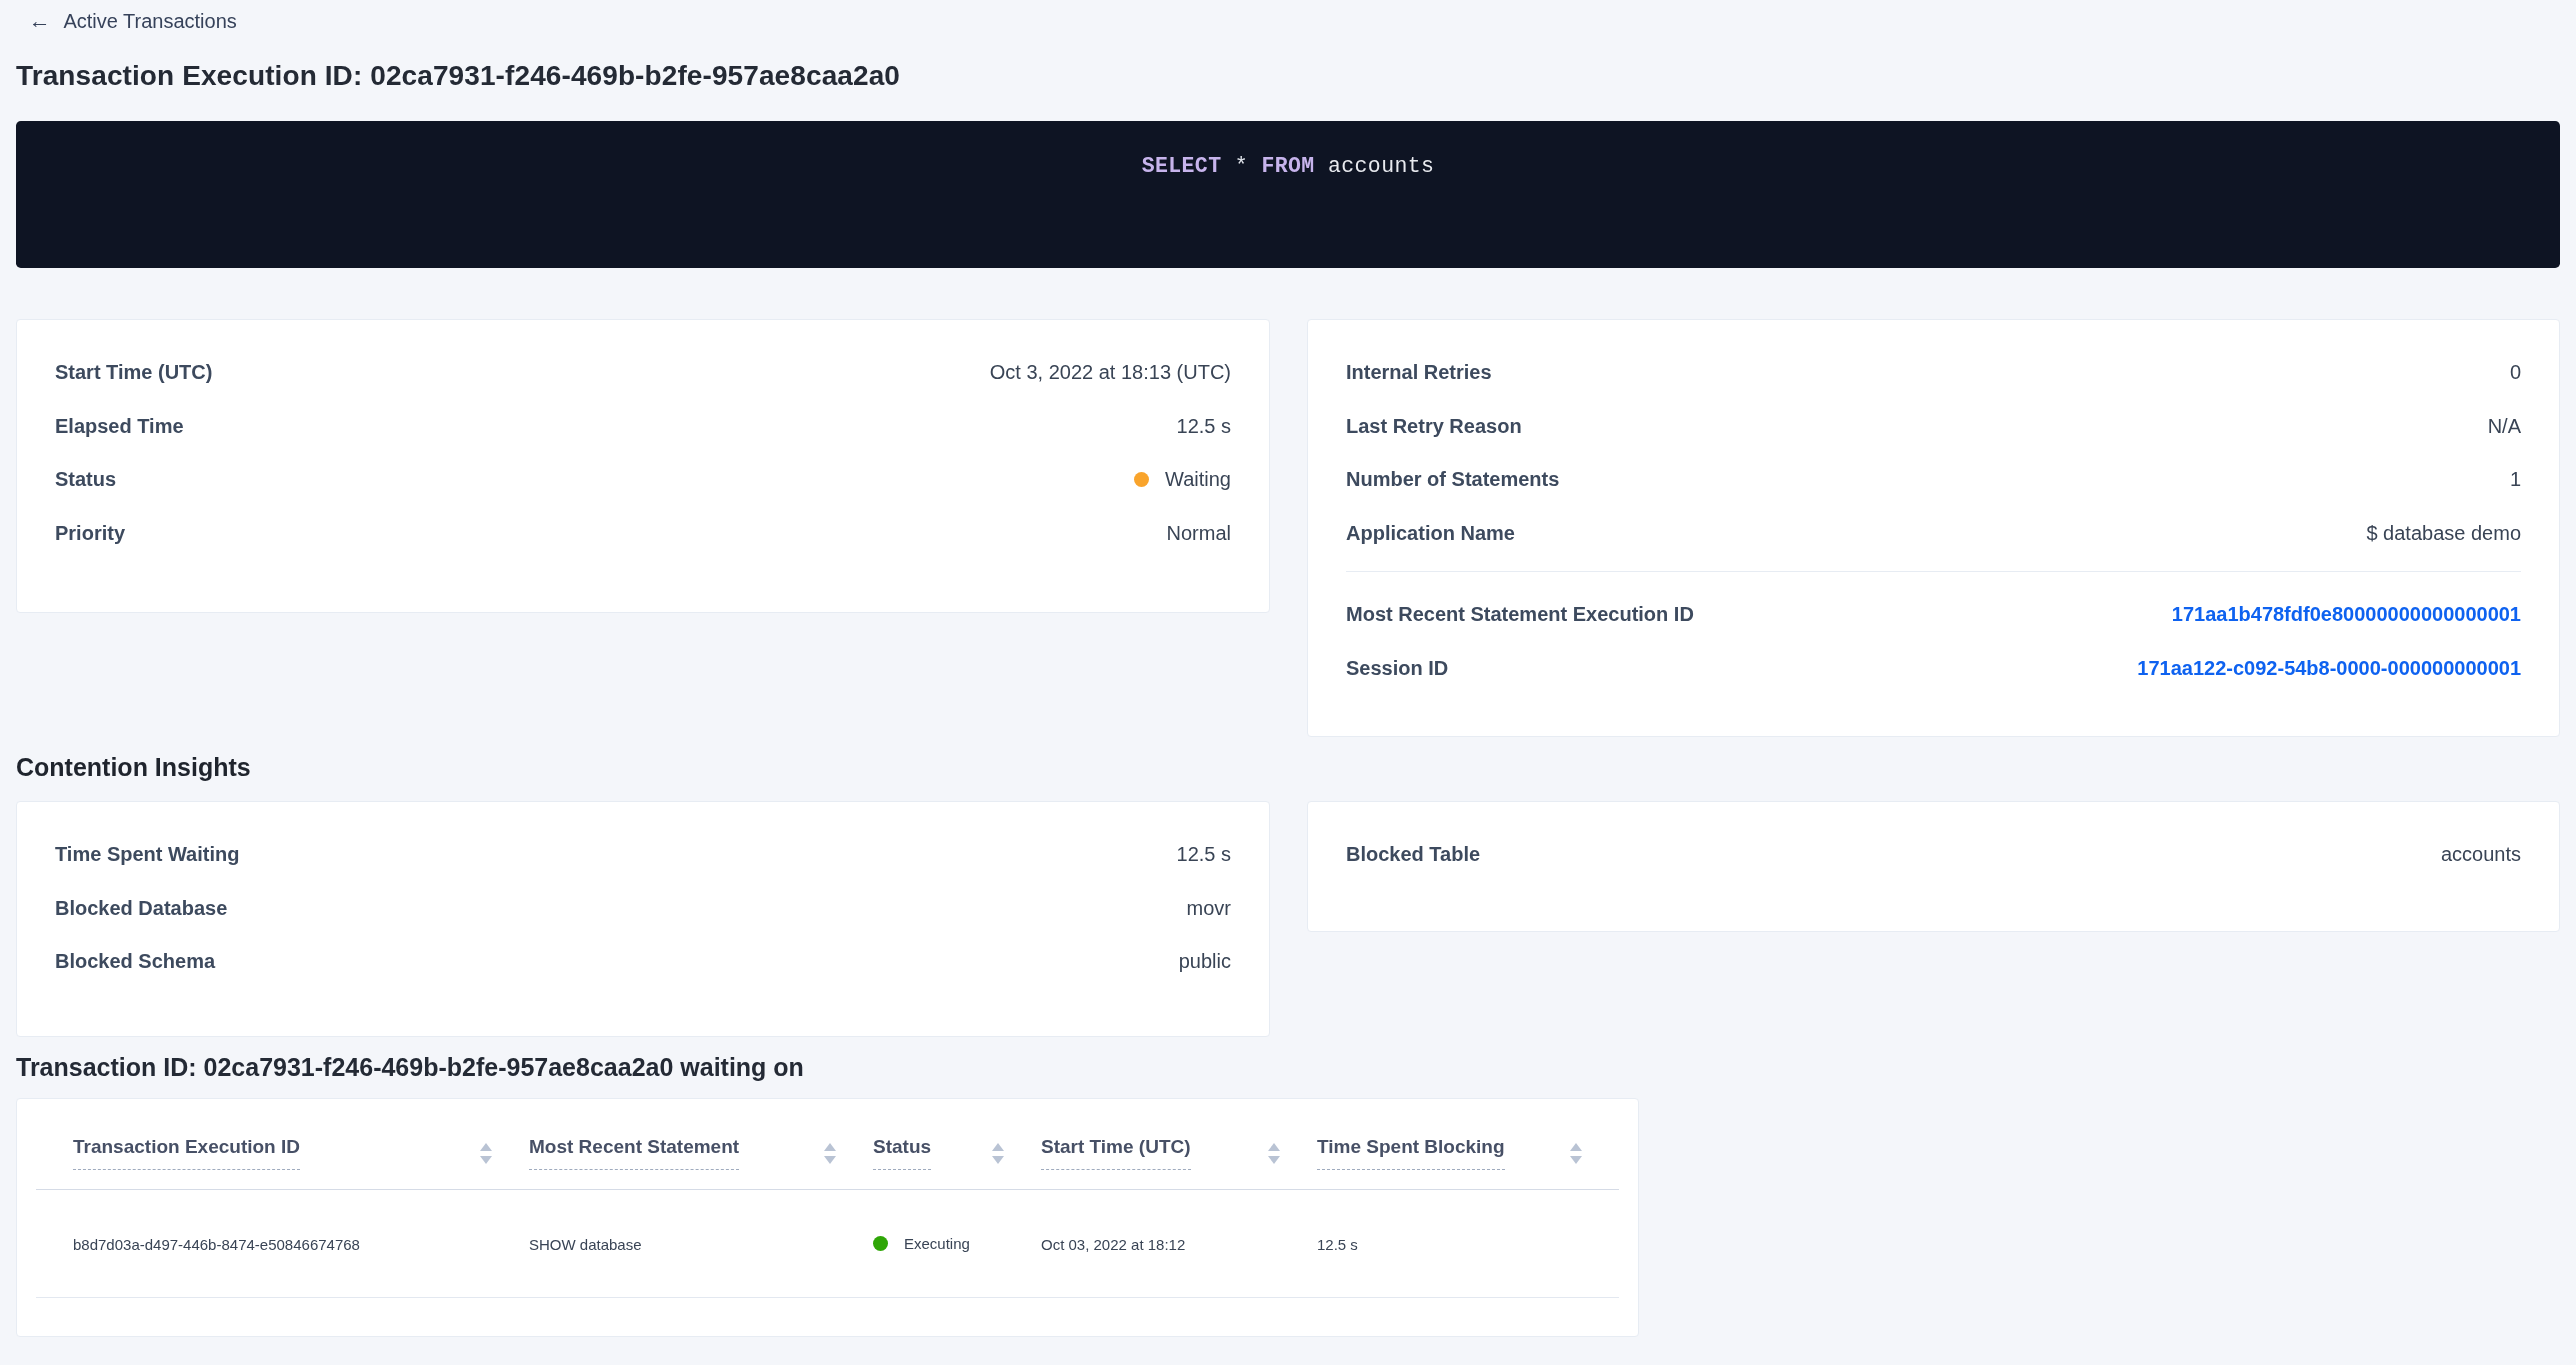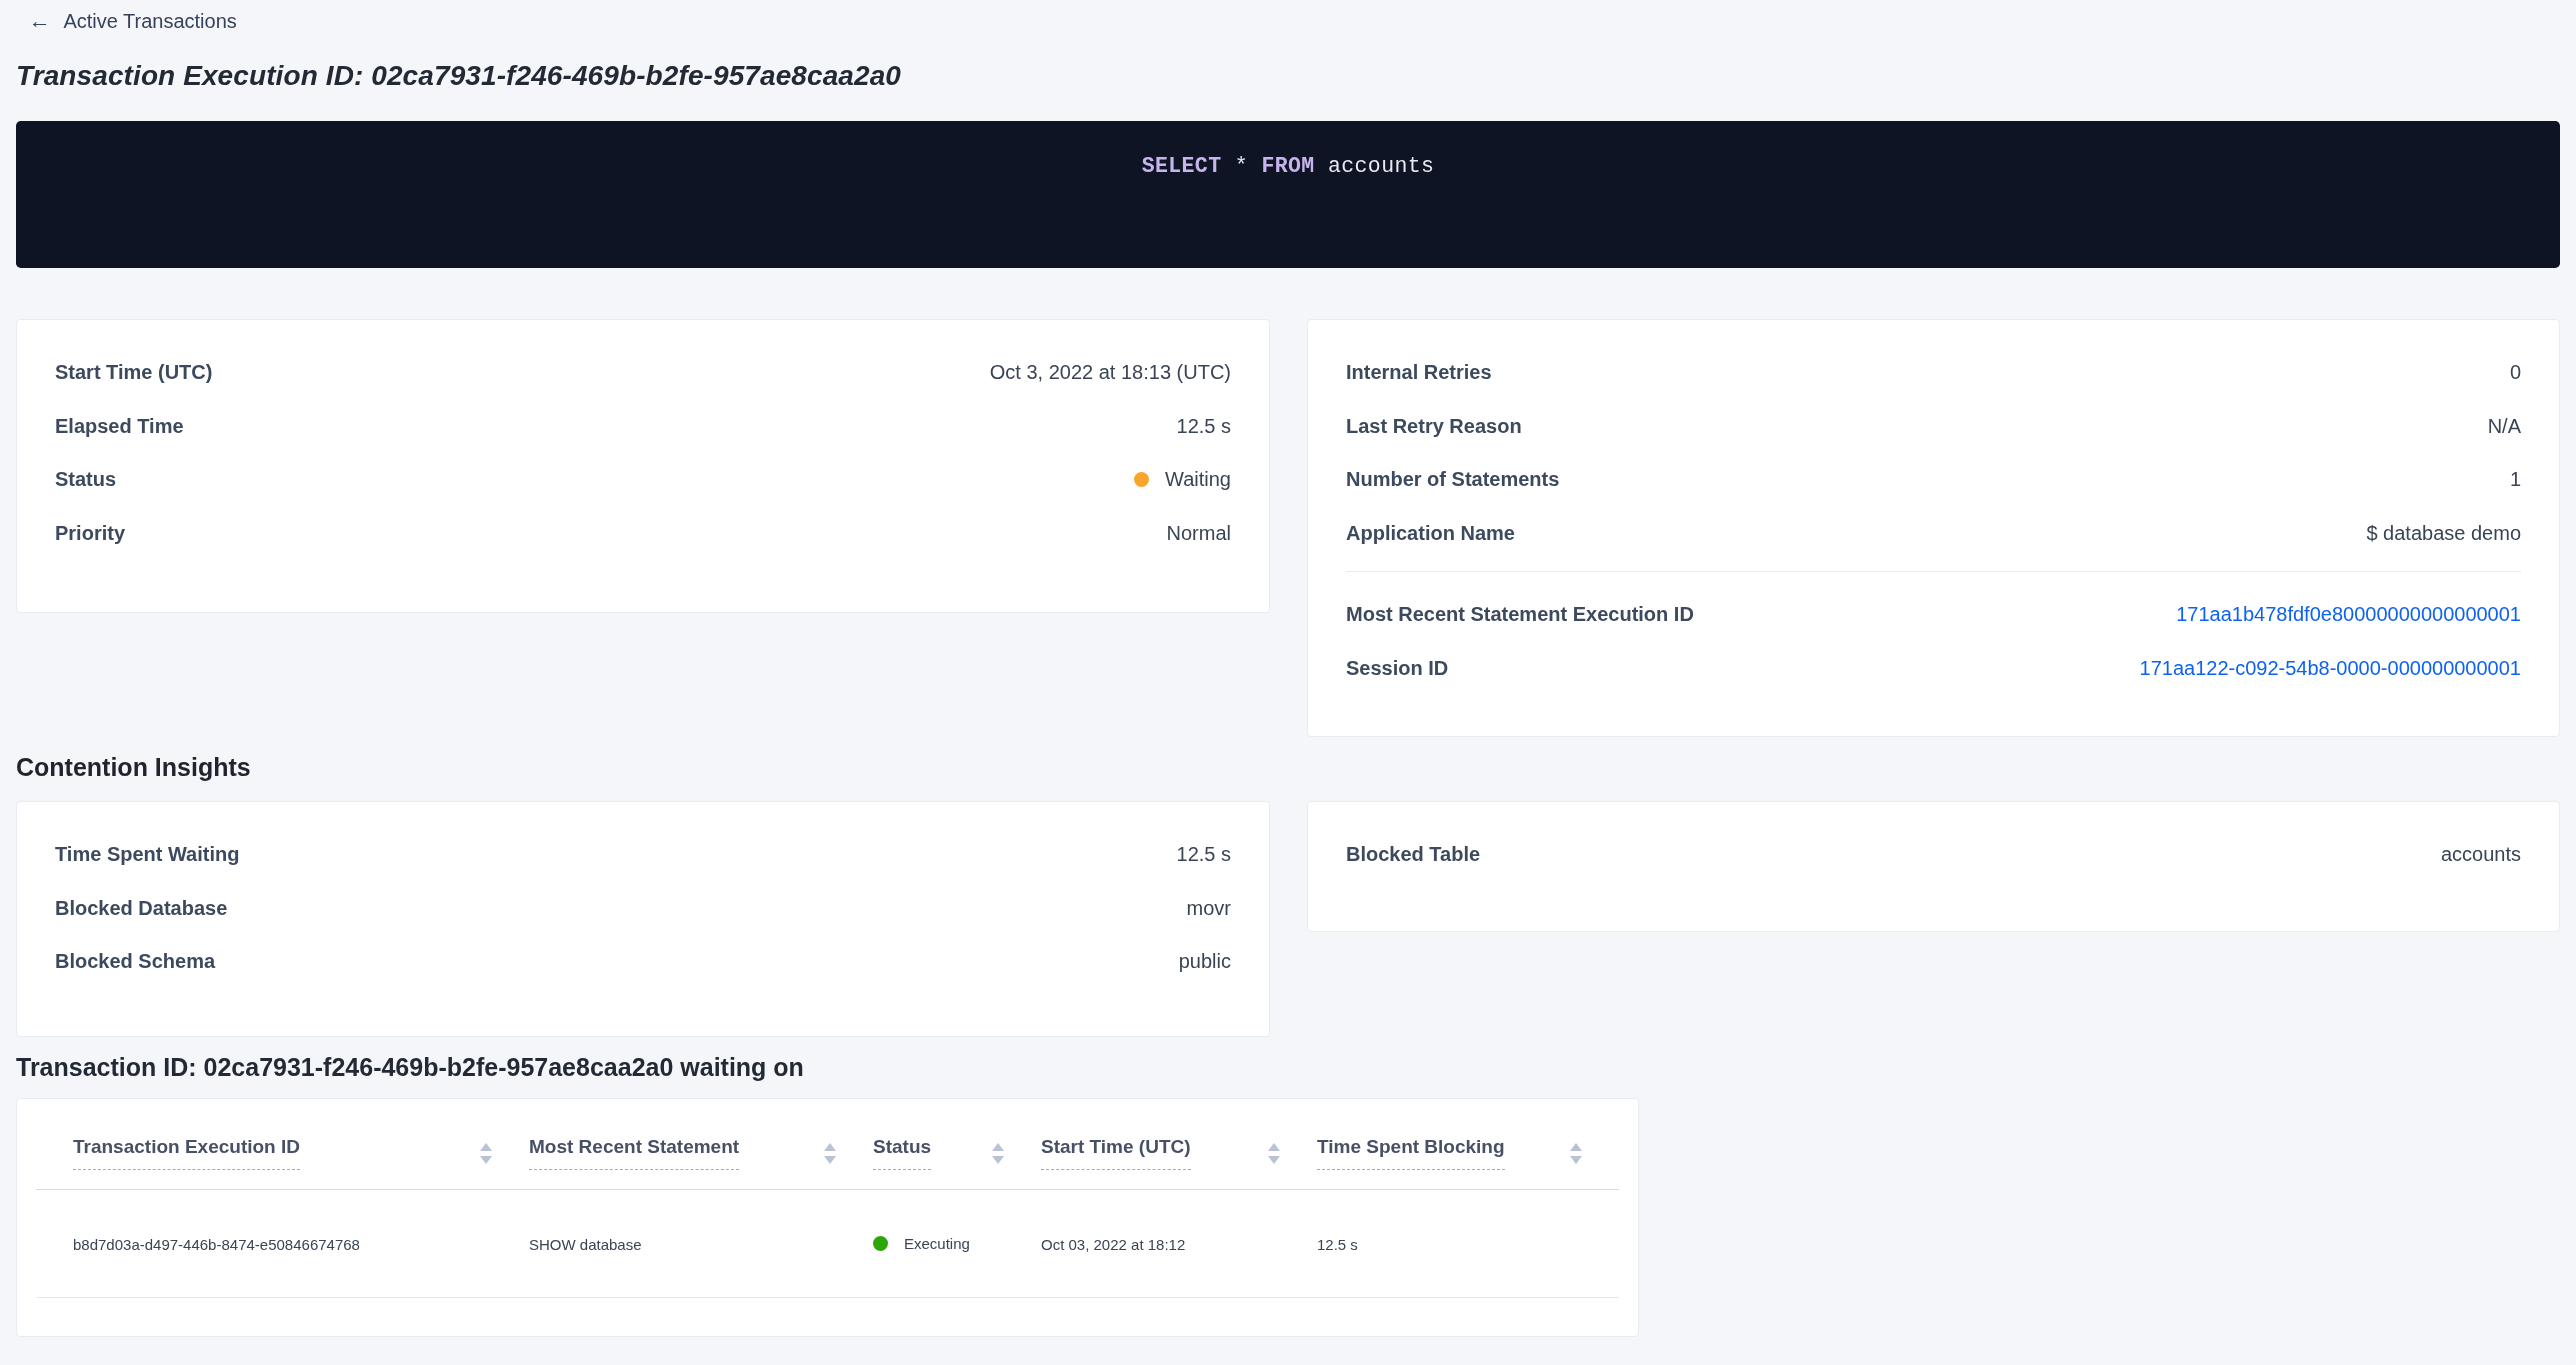--- a/index.html
+++ b/index.html
@@ -26,21 +26,20 @@
   }
   .breadcrumb .arrow { font-size: 22px; line-height: 1; color: #36425a; }
 
   
   .page-title {
     margin: 27px 0 15px 0;
     font-size: 28px;
     font-weight: 700;
     color: #242a35;
     letter-spacing: 0.1px;
-    font-style: italic;
   }
 
   
   .sql-box {
     margin-top: 29px;
     height: 147px;
     background: #0e1423;
     border-radius: 4.8px;
     padding: 33px 38px;
     font-family: "Liberation Mono", "DejaVu Sans Mono", monospace;
@@ -69,21 +68,21 @@
   .kv-row {
     display: flex;
     justify-content: space-between;
     align-items: center;
     height: 32px;
     margin-bottom: 21.5px;
     font-size: 20px;
   }
   .kv-label { font-weight: 700; color: #3d4a5e; }
   .kv-value { color: #394455; text-align: right; }
-  .kv-value.link { color: #0e62f0; cursor: pointer; }
+  .kv-value.link { color: #0e62f0; cursor: pointer; font-weight: bold; }
 
   .card-divider {
     border: none;
     border-top: 0.8px solid #e7ecf3;
     margin: 6.4px 0 27px 0;
   }
 
   .status-inline { display: inline-flex; align-items: center; gap: 16px; }
   .status-dot {
     width: 15px; height: 15px;

